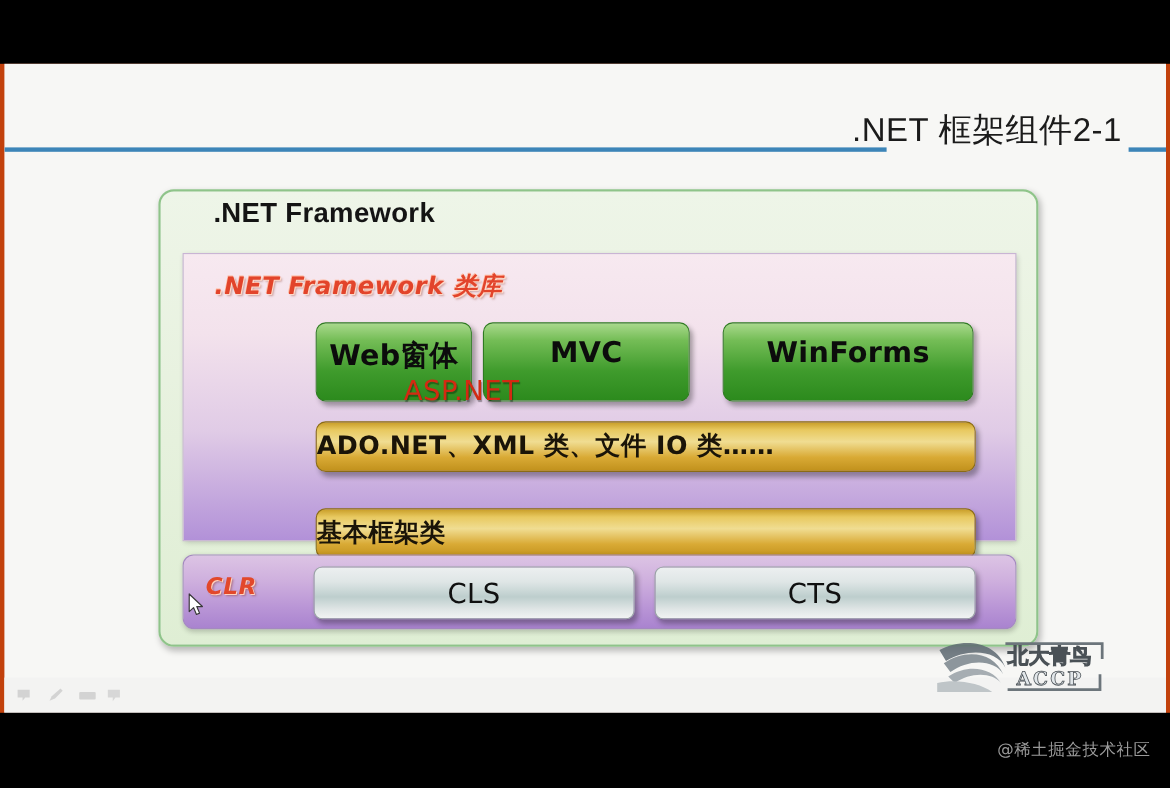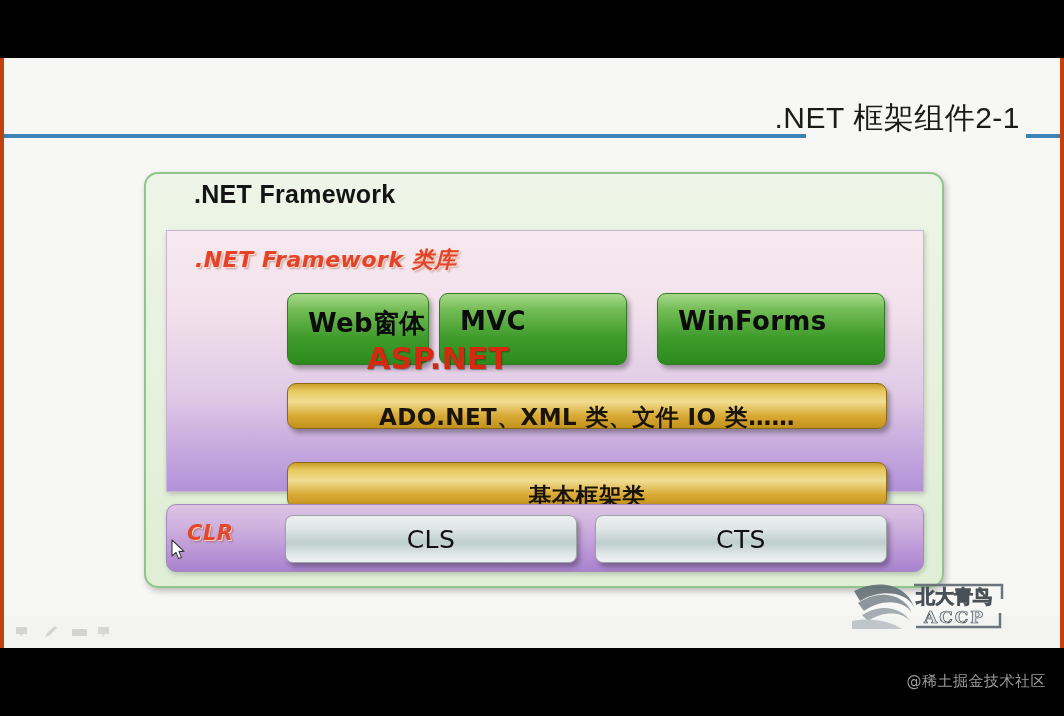--- a/index.html
+++ b/index.html
@@ -139,39 +139,38 @@
     border: 1px solid #2f7a22;
     border-radius: 9px;
     background: linear-gradient(180deg, #a9d98c 0%, #74bd56 22%, #3f9b2c 62%, #2c8a1d 100%);
     box-shadow: 3px 4px 5px rgba(0,0,0,0.32);
     box-sizing: border-box;
   }
   .green-box .glabel {
     position: absolute;
     left: 0; right: 0;
     top: 12px;
-    text-align: left;
+    text-align: center;
     font-size: 26px;
     font-weight: 600;
     color: #0c0c0c;
     letter-spacing: 0.3px;
     font-family: "DejaVu Sans", sans-serif;
-    margin-left: 20px;
   }
   #gb-web   { left: 120px; width: 142px; }
   #gb-mvc   { left: 272px; width: 188px; }
   #gb-forms { left: 490px; width: 228px; text-decoration: underline; }
 
   
   #aspnet-label {
     position: absolute;
     left: 200px;
     top: 48px;
-    font-size: 30px;
-    font-weight: 700;
+    font-size: 25px;
+    font-weight: 400;
     color: #d42a12;
     letter-spacing: 0.5px;
     font-family: "DejaVu Sans", sans-serif;
     text-shadow: 1px 1px 1px rgba(0,0,0,0.35);
     z-index: 5;
   }
 
   
   .gold-box {
     position: absolute;
@@ -180,22 +179,21 @@
     height: 46px;
     border: 1px solid #8a6b15;
     border-radius: 9px;
     background: linear-gradient(180deg, #c99e28 0%, #e8c960 16%, #f0dd92 40%, #d9aa35 72%, #c1911c 100%);
     box-shadow: 3px 4px 5px rgba(0,0,0,0.32);
     box-sizing: border-box;
   }
   .gold-box .goldlabel {
     position: absolute;
     left: 0; right: 0;
-    top: 18px;
-    text-align: center;
+    top: 6px;
     font-size: 23px;
     font-weight: 700;
     color: #1a1408;
     letter-spacing: 0.4px;
     font-family: "DejaVu Sans", sans-serif;
   }
   #gold-1 { top: 152px; }
   #gold-2 { top: 208px; margin-top: 23px; }
 
   

